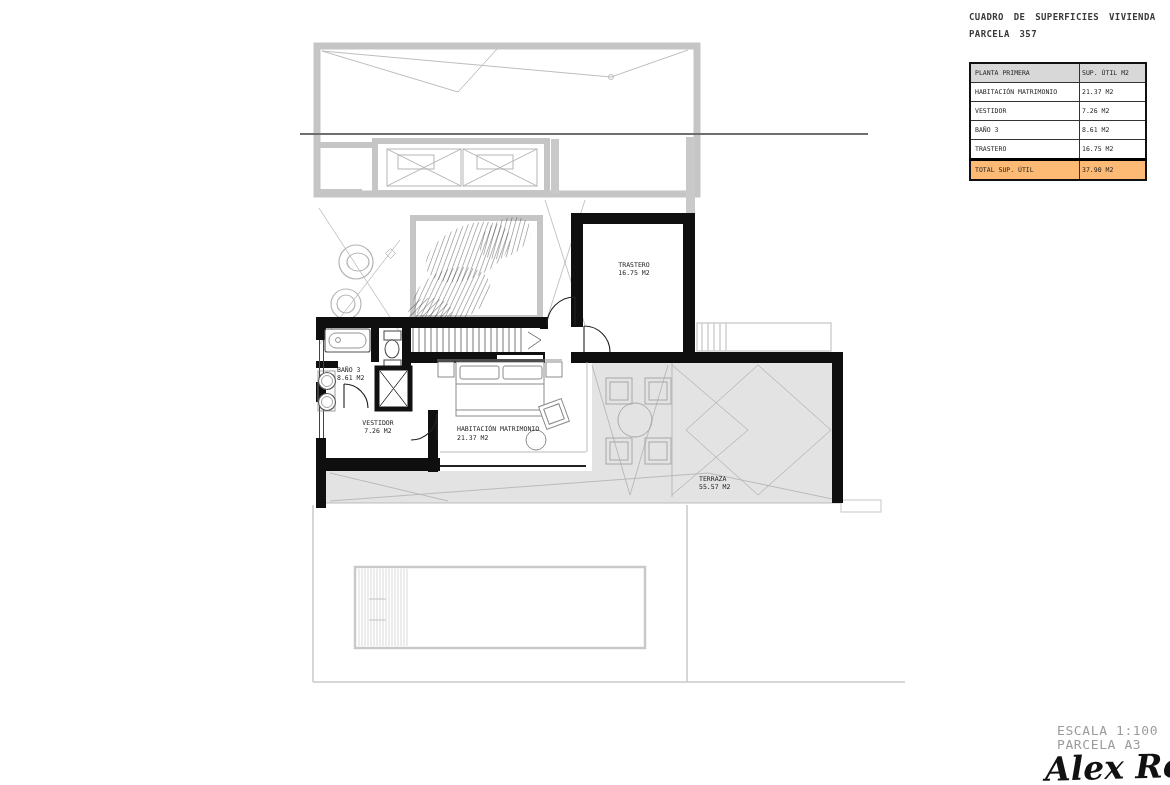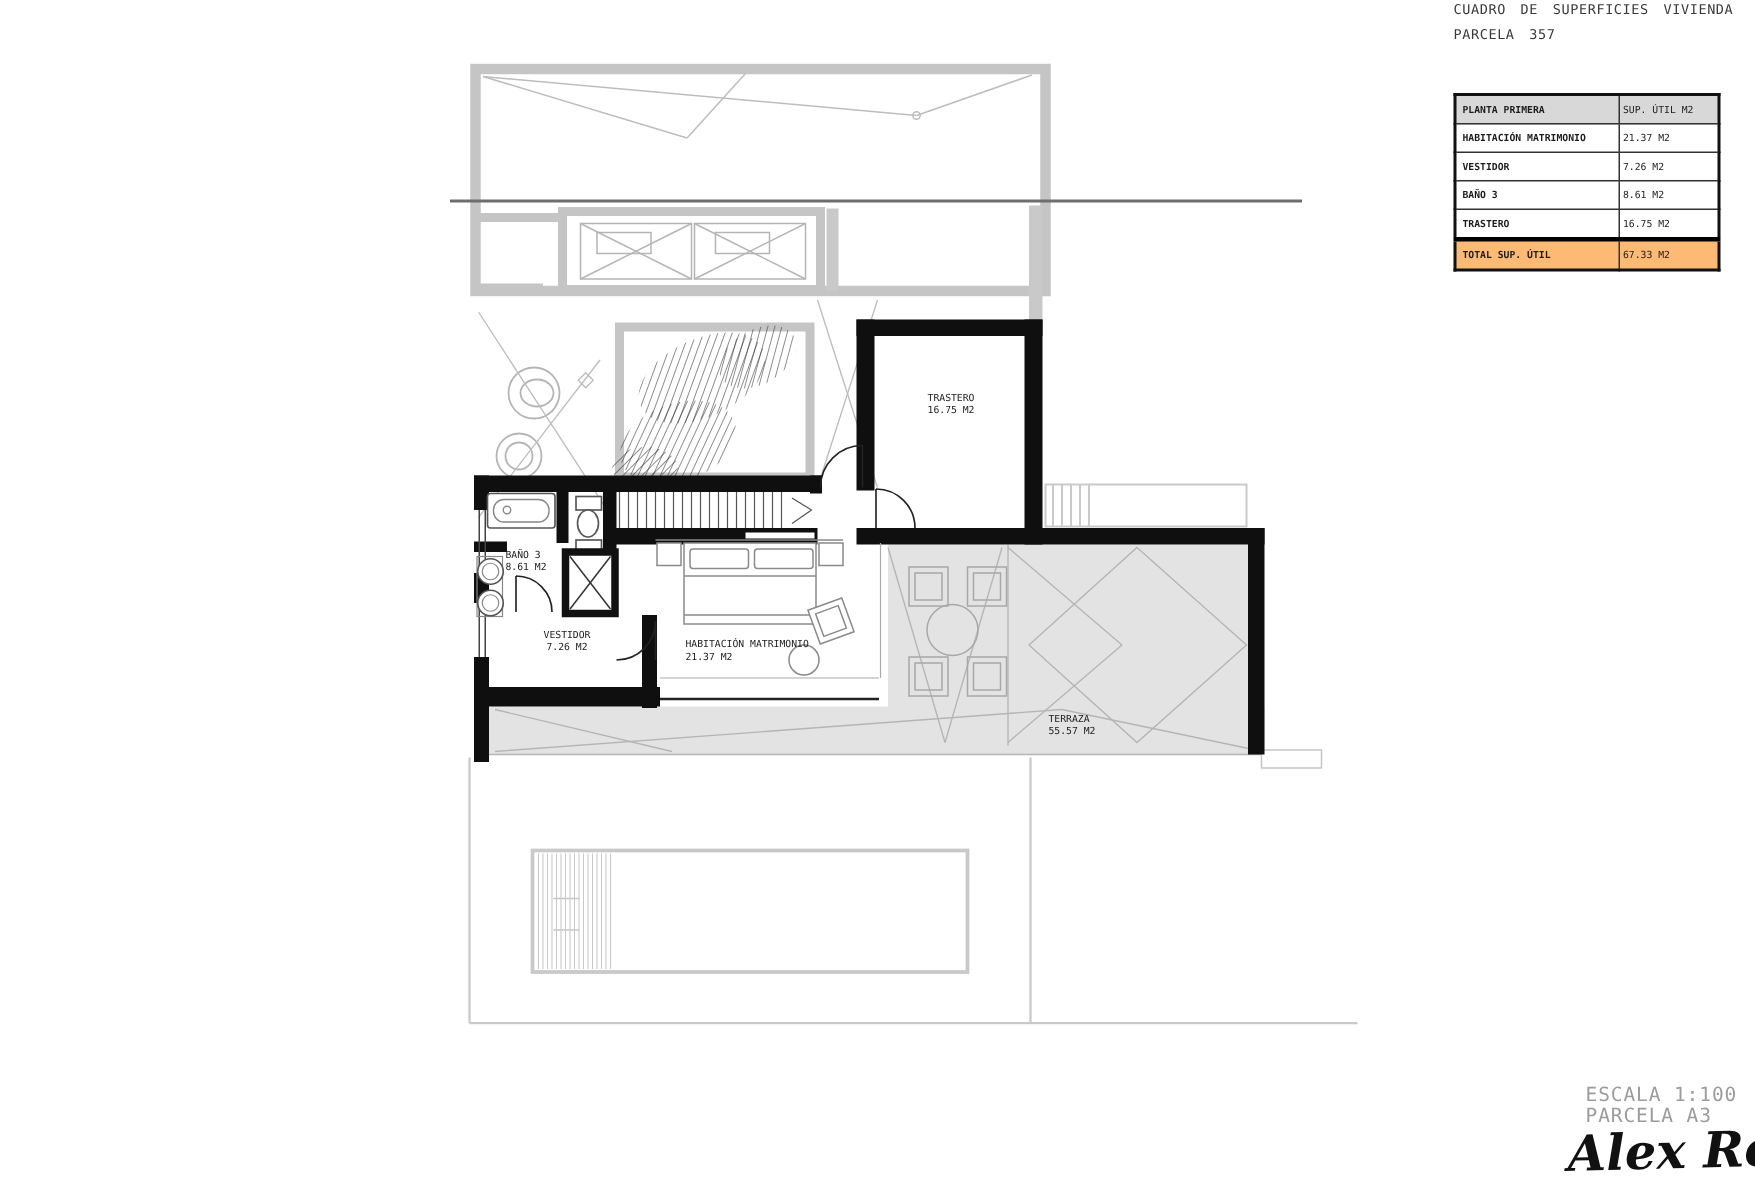--- a/index.html
+++ b/index.html
@@ -1,28 +1,28 @@
 <!DOCTYPE html>
 <html><head>
 <meta charset="utf-8">
 <style>
   html,body{margin:0;padding:0;background:#fff;}
   .canvas{position:relative;width:1170px;height:785px;background:#ffffff;overflow:hidden;
           font-family:"DejaVu Sans Mono", monospace;}
   svg{position:absolute;left:0;top:0;}
 
   
-  .title-block{position:absolute;left:969px;top:2px;width:200px;color:#3a3a3a;}
+  .title-block{position:absolute;left:969px;top:12px;width:200px;color:#3a3a3a;font-weight:bold;}
   .title-line{font-family:"DejaVu Sans Mono", monospace;font-size:9px;letter-spacing:.4px;
               word-spacing:4px;margin-bottom:7px;white-space:nowrap;}
   table.area{border-collapse:collapse;position:absolute;left:969px;top:62px;
              font-family:"DejaVu Sans Mono", monospace;font-size:6.5px;color:#1c1c1c;
              border:2px solid #111;}
   table.area td,table.area th{border:1px solid #333;font-weight:normal;white-space:nowrap;}
-  table.area th.c1,table.area td.c1{width:100px;text-align:left;padding:5px 4px;font-weight:bold;}
+  table.area th.c1,table.area td.c1{width:100px;text-align:left;padding:5px 4px;}
   table.area th.c2,table.area td.c2{width:61px;text-align:left;padding:5px 2px;}
   tr.hdr{background:#d8d8d8;}
   tr.total{background:#fdba74;}
   tr.total td{border-top:3px solid #000;}
 
   
   .footer{position:absolute;left:1057px;top:724px;color:#9c9c9c;
           font-family:"DejaVu Sans Mono", monospace;font-size:13px;letter-spacing:.6px;line-height:14px;}
   .signature{position:absolute;left:1045px;top:748px;width:125px;
              font-family:"DejaVu Serif", serif;font-style:italic;font-weight:700;
@@ -303,21 +303,21 @@
     <tr>
       <td class="c1">BAÑO 3</td>
       <td class="c2">8.61 M2</td>
     </tr>
     <tr>
       <td class="c1">TRASTERO</td>
       <td class="c2">16.75 M2</td>
     </tr>
     <tr class="total">
       <td class="c1">TOTAL SUP. ÚTIL</td>
-      <td class="c2">67.33 M2</td>
+      <td class="c2">37.90 M2</td>
     </tr>
   </tbody>
 </table>
 
 <div class="footer">
   <div>ESCALA 1:100</div>
   <div>PARCELA A3</div>
 </div>
 <div class="signature">Alex Ros</div>
 

